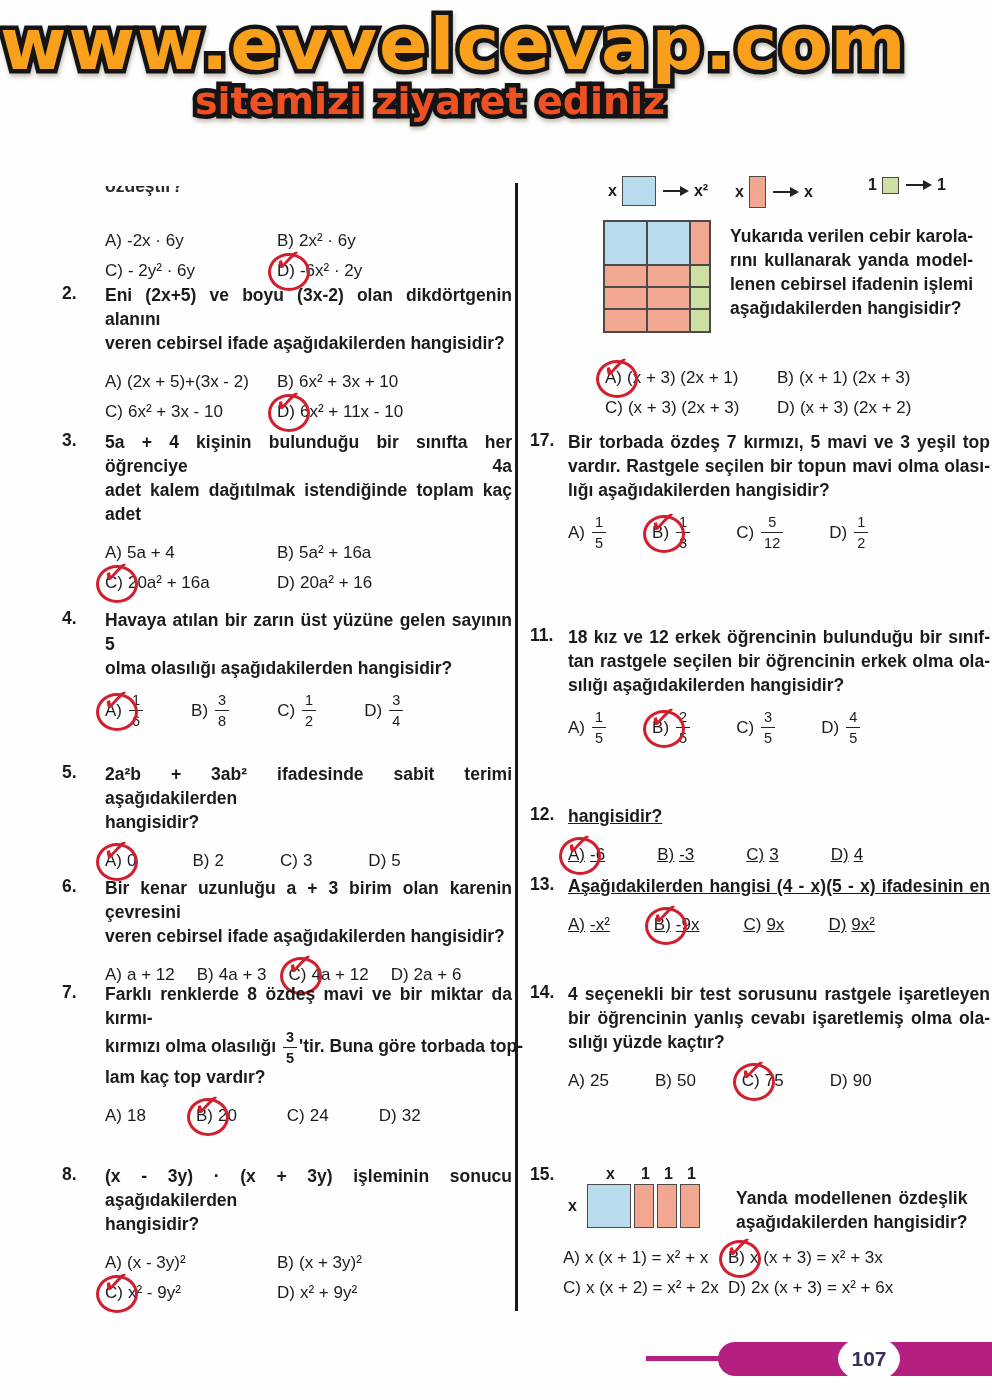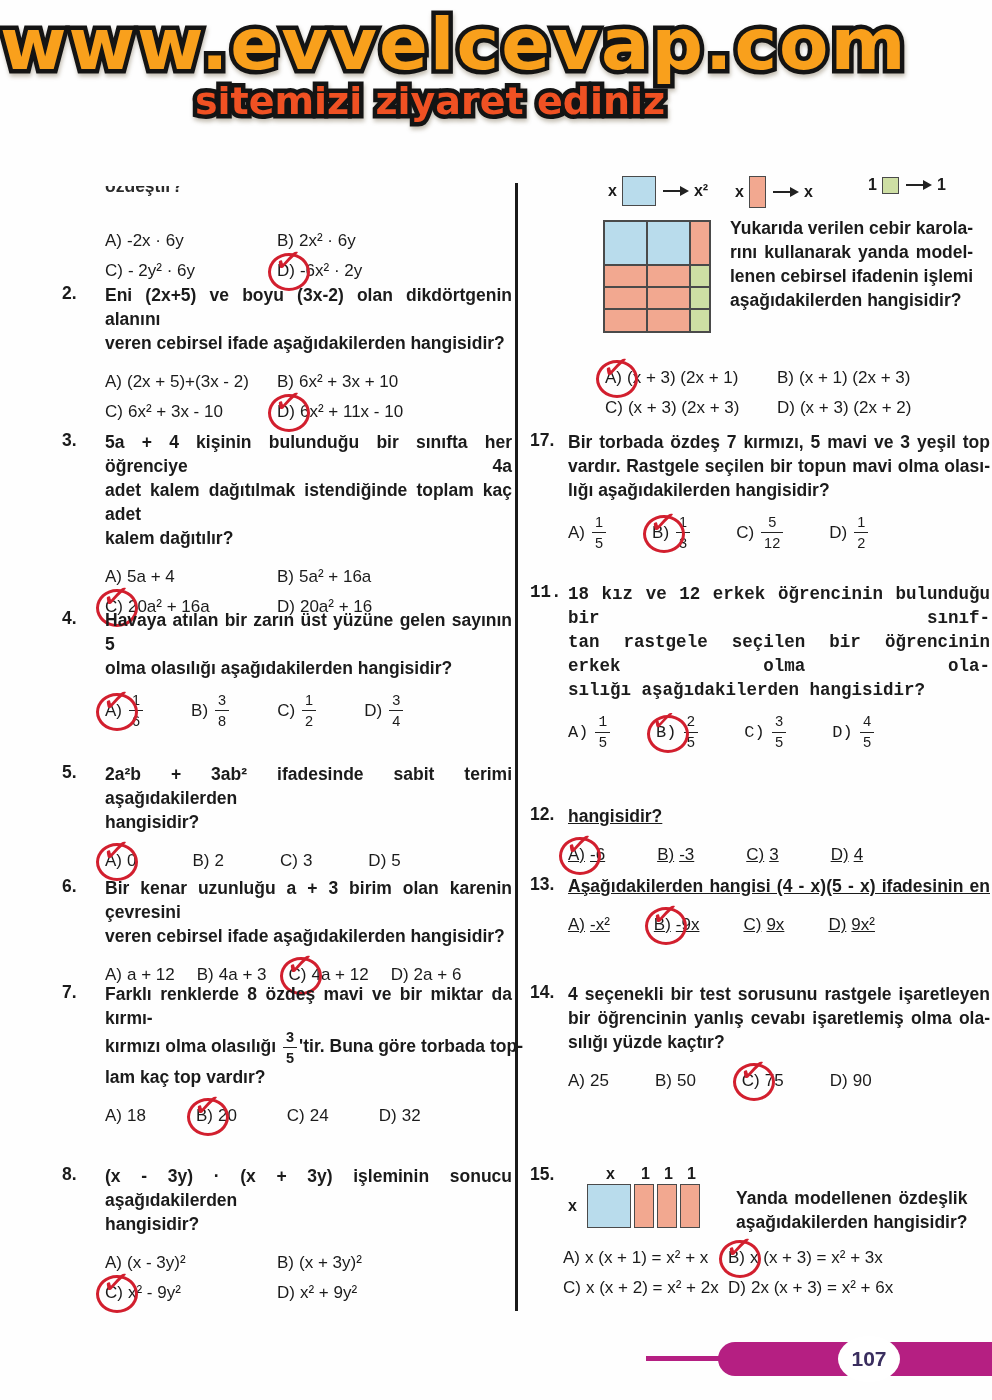--- a/index.html
+++ b/index.html
@@ -132,21 +132,20 @@
             <span class="oval">6x² + 11x - 10</span>
           </span>
         </div>
       </div>
     </div>
     <div class="question" style="top: 430px;">
       <span class="qnum">3.</span>
       <div class="qbody">
         <div class="qline just">5a + 4 kişinin bulunduğu bir sınıfta her öğrenciye 4a</div>
         <div class="qline just">adet kalem dağıtılmak istendiğinde toplam kaç adet</div>
-        <div class="qline">kalem dağıtılır?</div>
         <div class="opts-grid">
           <span class="opt">
             <span class="olab">A)</span>
             <span class="oval">5a + 4</span>
           </span>
           <span class="opt">
             <span class="olab">B)</span>
             <span class="oval">5a² + 16a</span>
           </span>
           <span class="opt">
@@ -330,21 +329,21 @@
           <div class="cell" style="background: rgb(242, 168, 144);"></div>
           <div class="cell" style="background: rgb(242, 168, 144);"></div>
           <div class="cell" style="background: rgb(206, 223, 164);"></div>
           <div class="cell" style="background: rgb(242, 168, 144);"></div>
           <div class="cell" style="background: rgb(242, 168, 144);"></div>
           <div class="cell" style="background: rgb(206, 223, 164);"></div>
           <div class="cell" style="background: rgb(242, 168, 144);"></div>
           <div class="cell" style="background: rgb(242, 168, 144);"></div>
           <div class="cell" style="background: rgb(206, 223, 164);"></div>
         </div>
-        <div class="sidetext" style="left: 162px; top: 44px;">
+        <div class="sidetext" style="left: 162px; top: 52px;">
           <div class="qline just">Yukarıda verilen cebir karola-</div>
           <div class="qline just">rını kullanarak yanda model-</div>
           <div class="qline just">lenen cebirsel ifadenin işlemi</div>
           <div class="qline">aşağıdakilerden hangisidir?</div>
         </div>
         <div class="opts-grid" style="position: absolute; left: 37px; top: 192px; margin: 0px; width: 400px;">
           <span class="opt">
             <span class="olab marked">A)</span>
             <span class="oval">(x + 3) (2x + 1)</span>
           </span>
@@ -394,21 +393,21 @@
           <span class="opt">
             <span class="olab">D)</span>
             <span class="oval"><span class="frac">
                 <span class="num">1</span>
                 <span class="den">2</span>
               </span></span>
           </span>
         </div>
       </div>
     </div>
-    <div class="question" style="top: 582px; font-family: Liberation Mono, monospace;">
+    <div class="question" style="top: 625px;">
       <span class="qnum">11.</span>
       <div class="qbody">
         <div class="qline just">18 kız ve 12 erkek öğrencinin bulunduğu bir sınıf-</div>
         <div class="qline just">tan rastgele seçilen bir öğrencinin erkek olma ola-</div>
         <div class="qline">sılığı aşağıdakilerden hangisidir?</div>
         <div class="opts-row" style="column-gap: 44px;">
           <span class="opt">
             <span class="olab">A)</span>
             <span class="oval"><span class="frac">
                 <span class="num">1</span>

